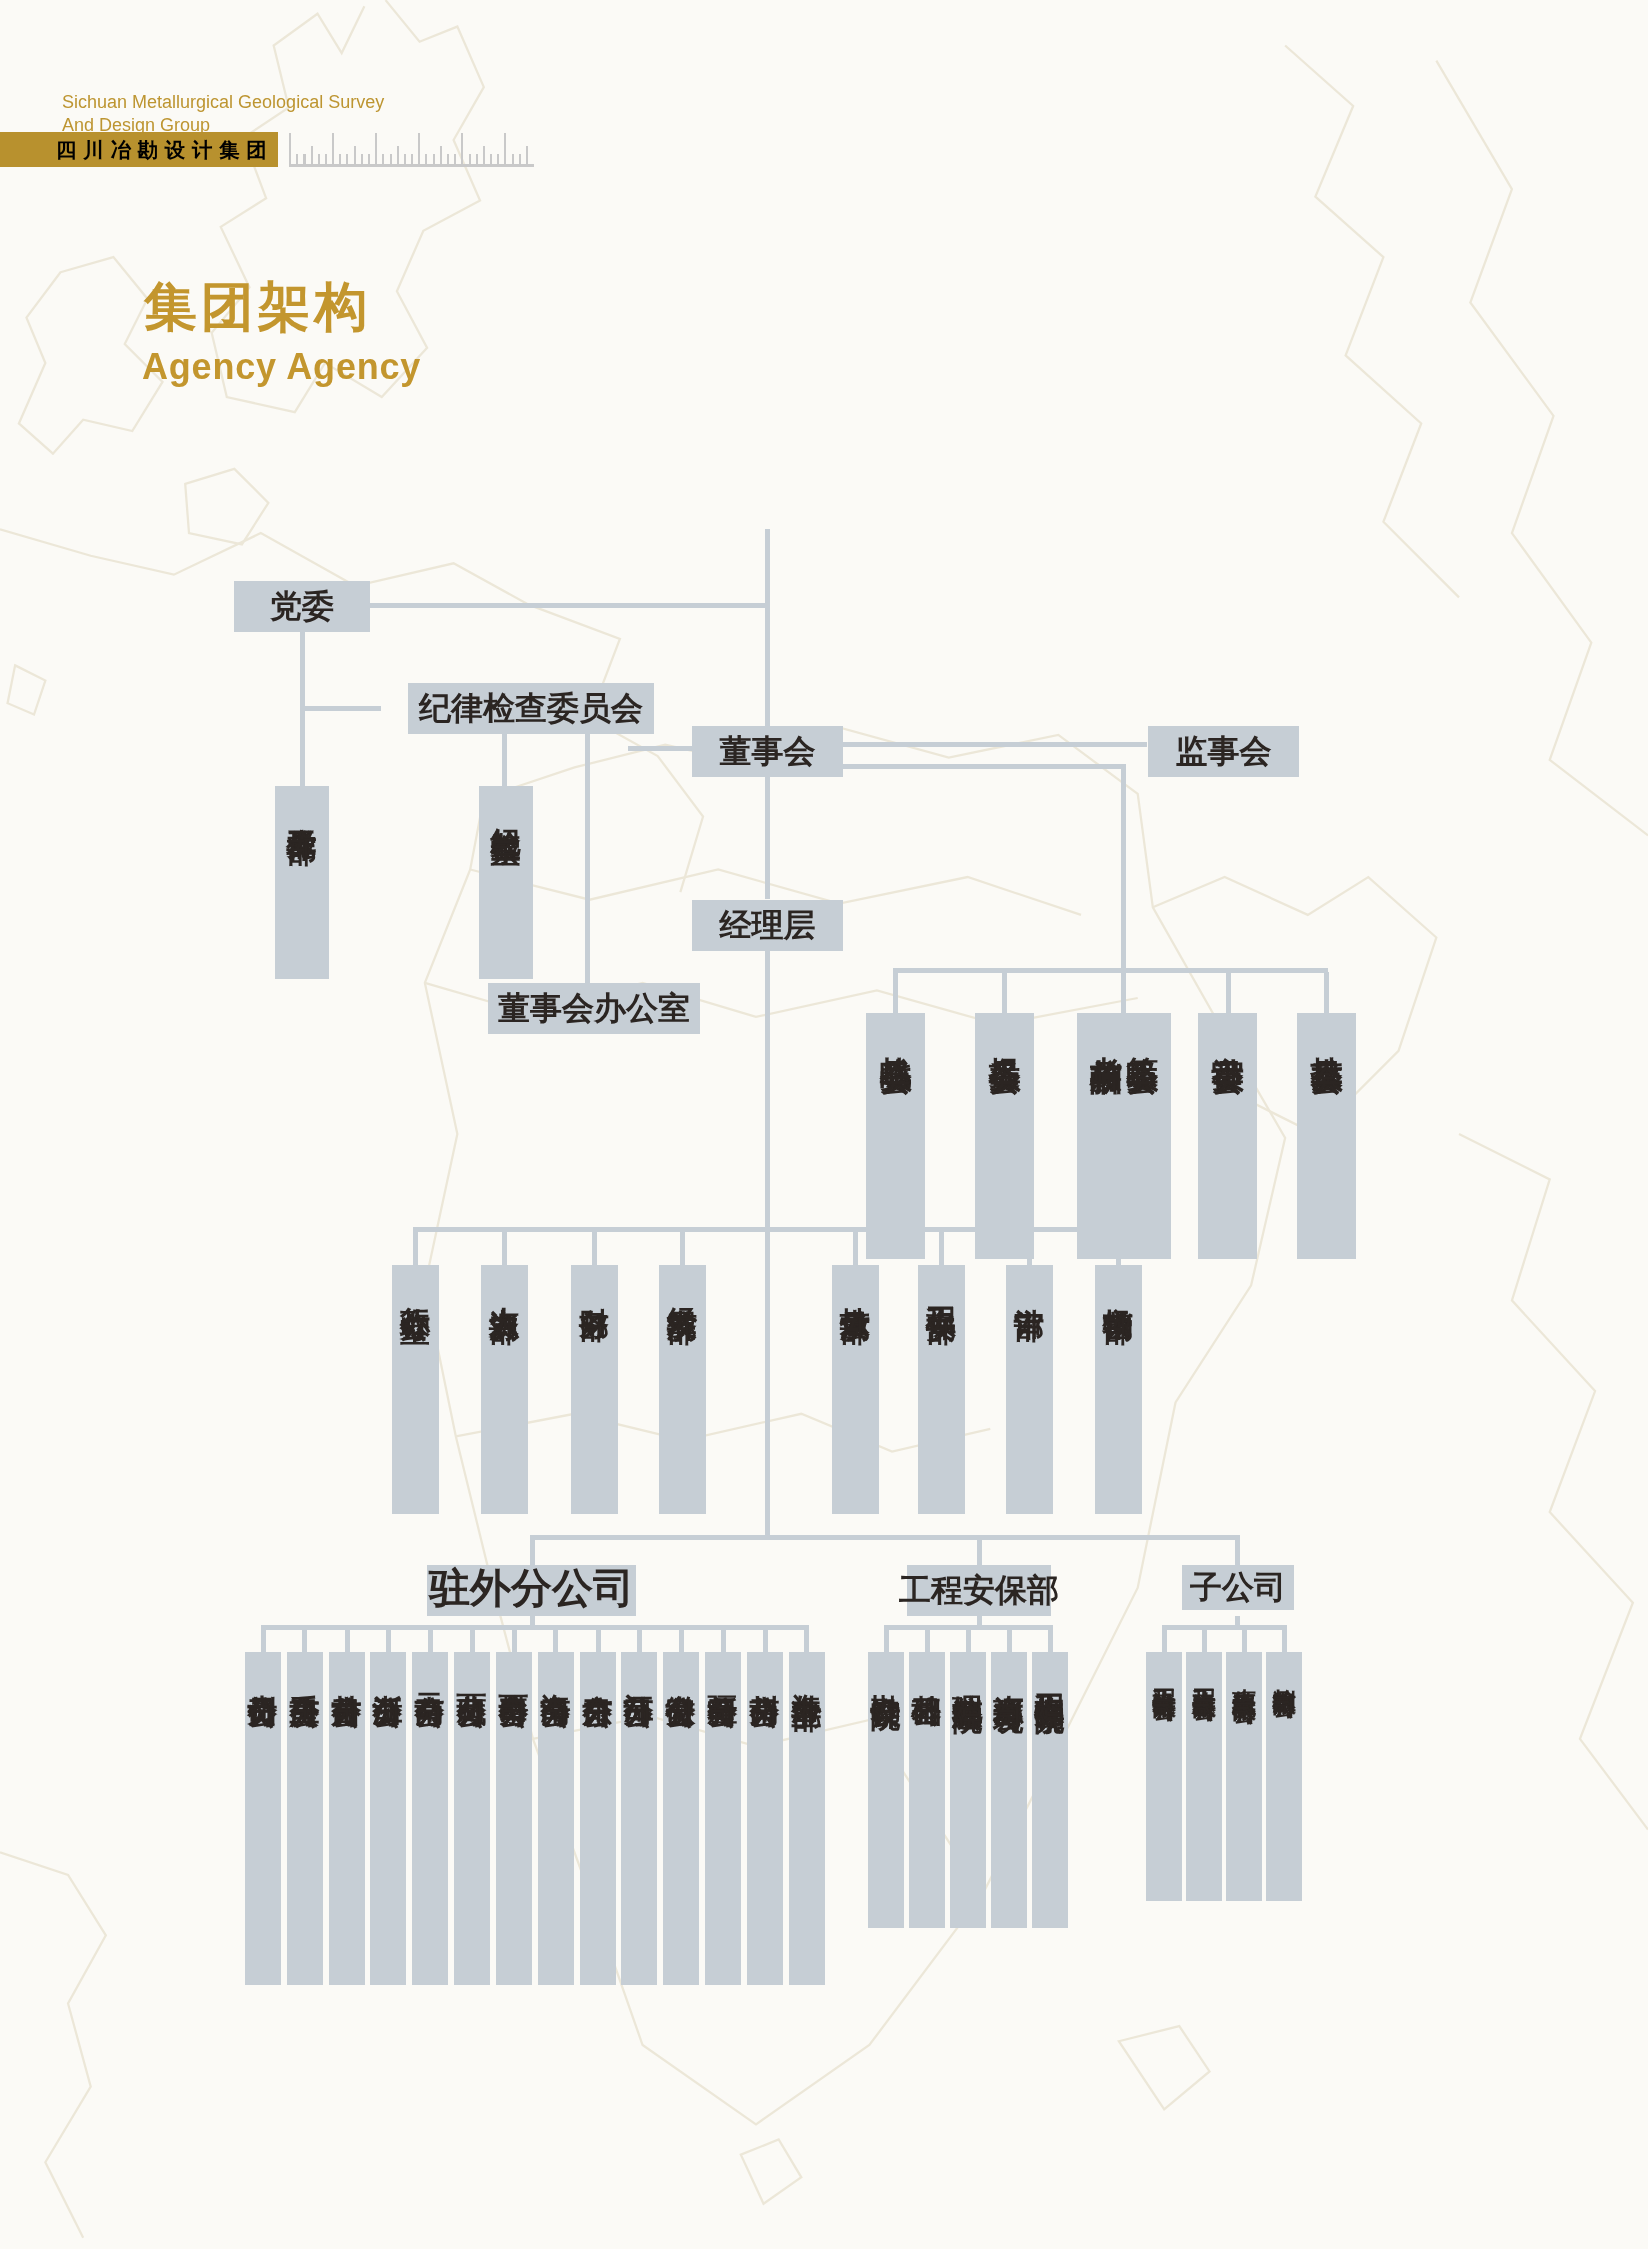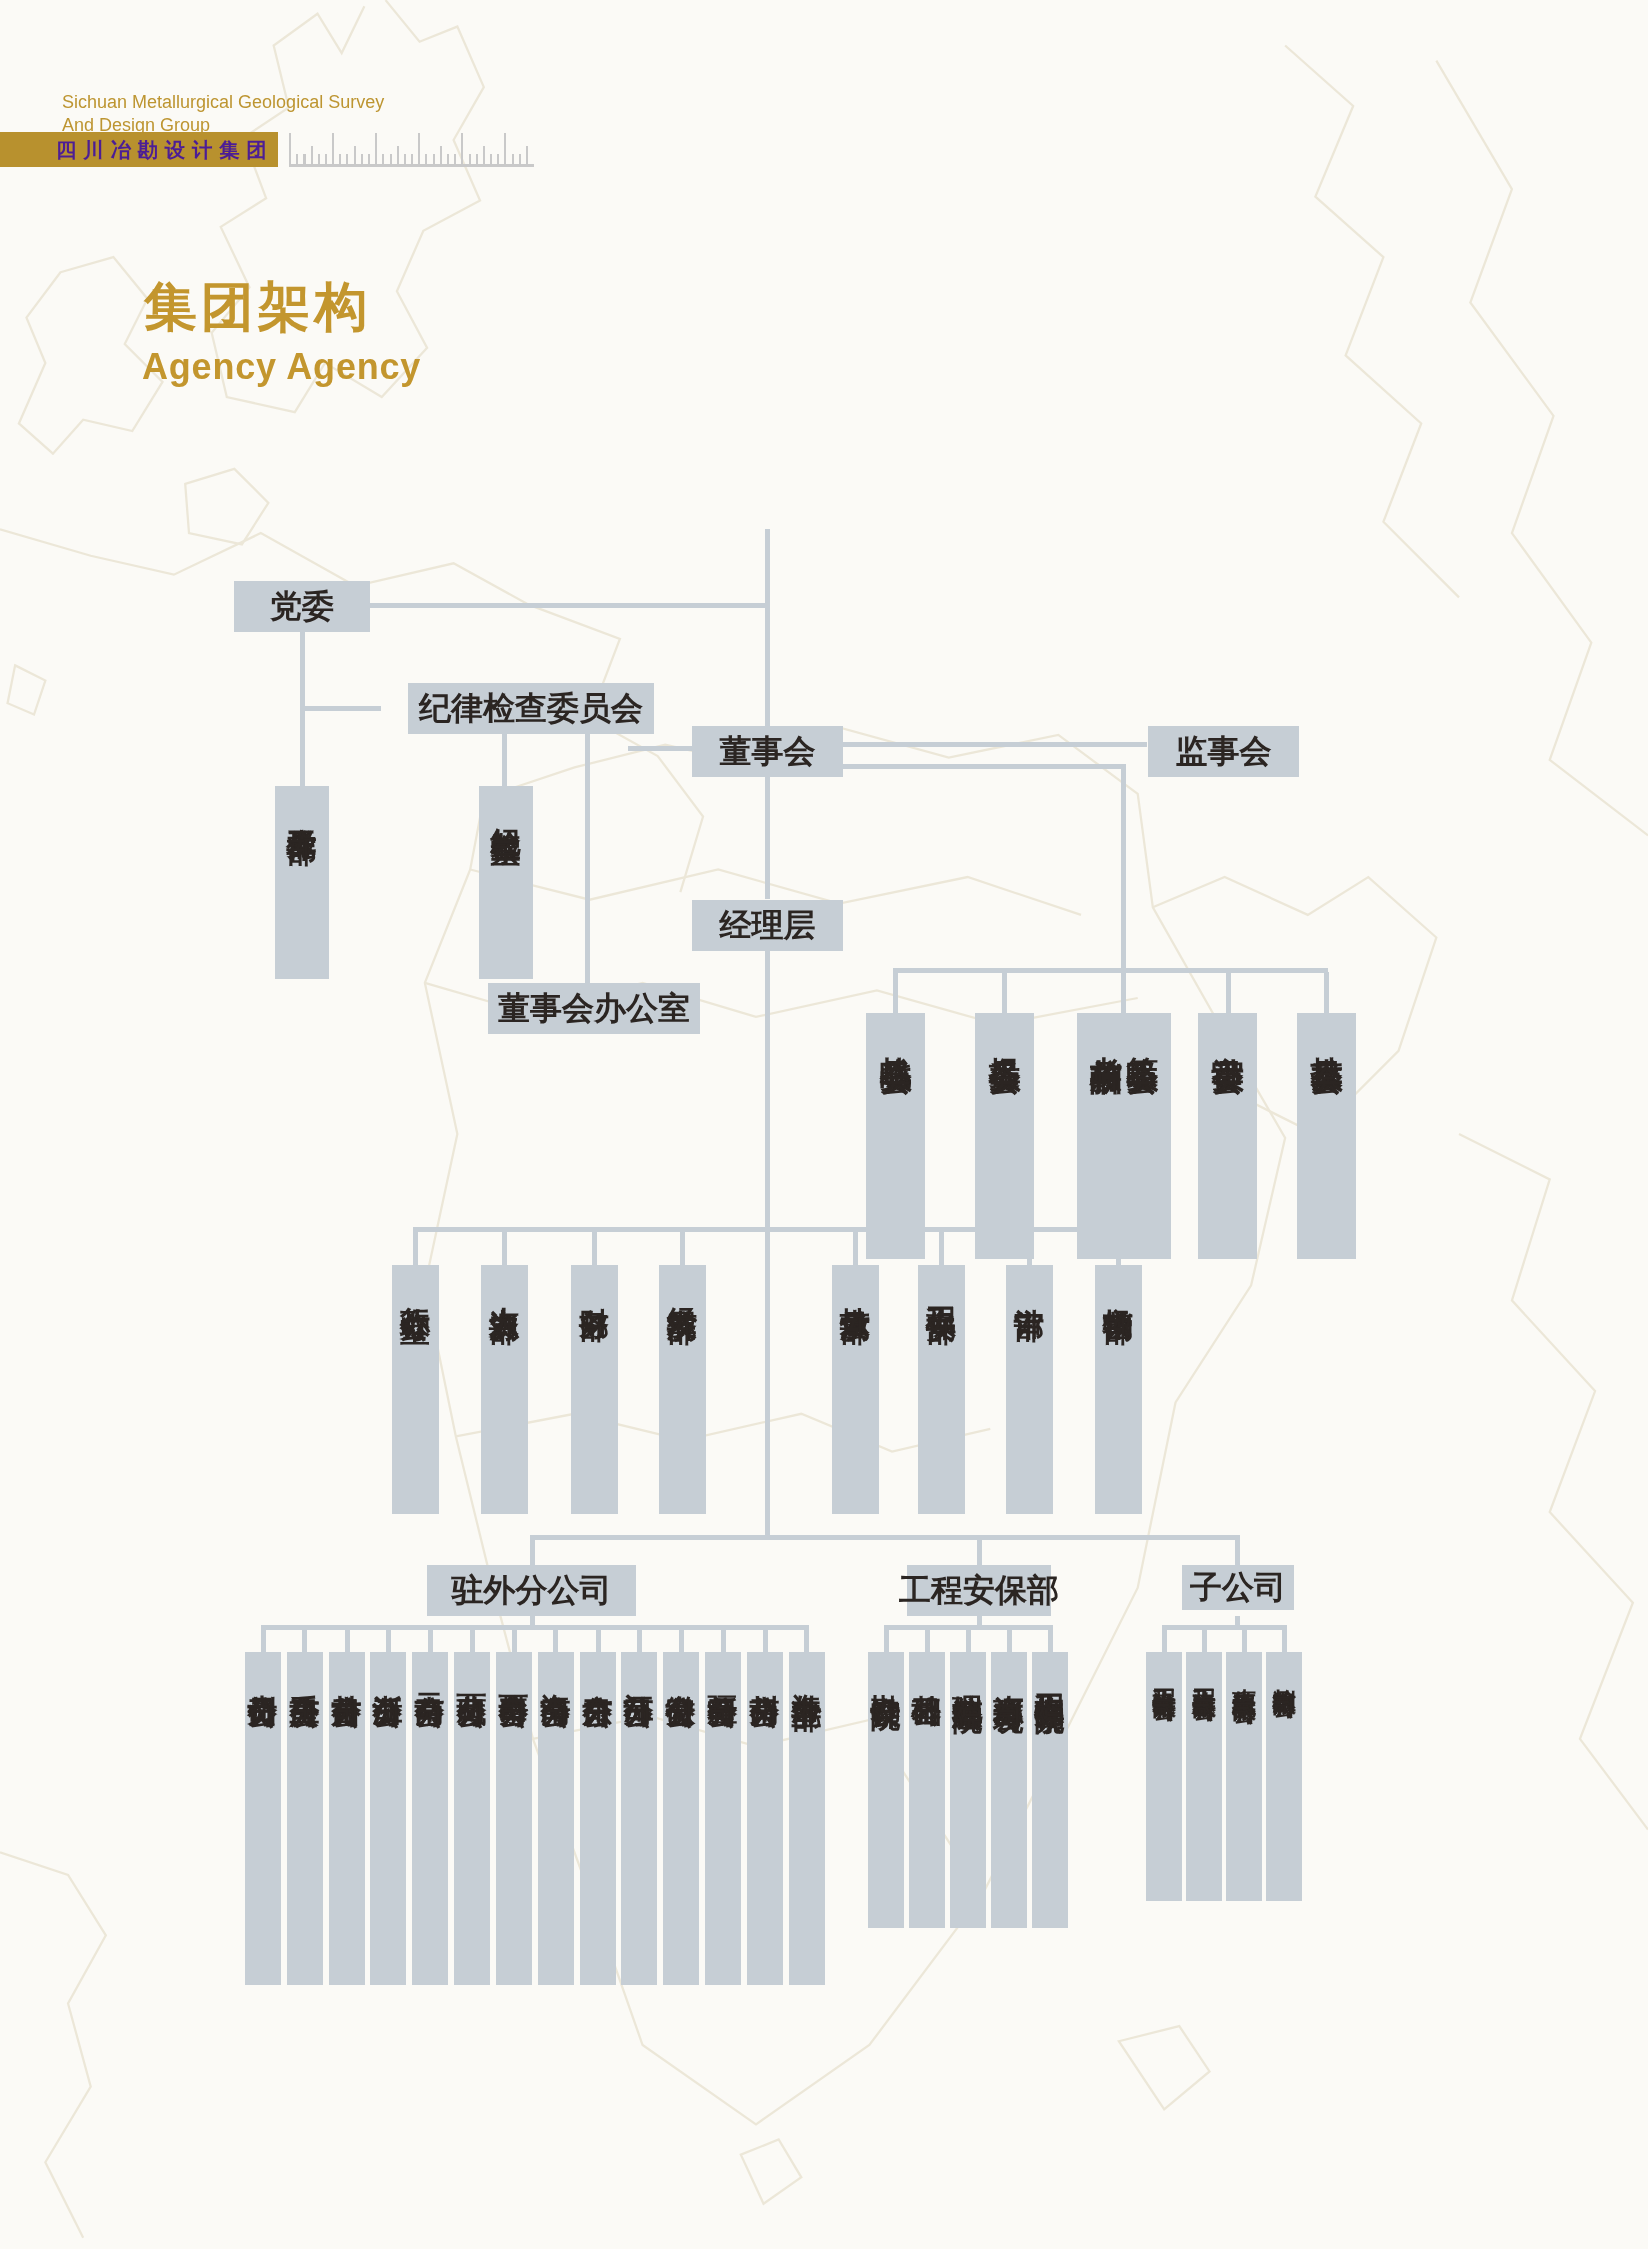--- a/index.html
+++ b/index.html
@@ -15,21 +15,21 @@
   #logo-en{
     position:absolute;left:62px;top:91px;
     color:#bd9531;font-size:18px;line-height:1.3;font-weight:normal;
     white-space:pre-line;
   }
   #brand-bar{
     position:absolute;left:0;top:132px;width:278px;height:35px;
     background:#b8912e;display:flex;align-items:center;
   }
   #brand-bar .cn{
-    color:#4c1d95;font-size:20.4px;font-weight:bold;
+    color:#000000;font-size:20.4px;font-weight:bold;
     letter-spacing:6.8px;padding-left:56px;white-space:nowrap;
   }
   #ruler{position:absolute;left:289px;top:132px;width:245px;height:35px;}
   #ruler .base{position:absolute;left:0;bottom:0;width:100%;height:3px;background:#c9c9c9;}
   #ruler .tick{position:absolute;bottom:1.5px;width:2.3px;background:#c9c9c9;}
   
   #title-cn{
     position:absolute;left:144px;top:272px;
     color:#c3962e;font-size:53px;font-weight:bold;letter-spacing:3.8px;
   }
@@ -251,21 +251,21 @@
   <div class="box vbox" style="left:918px;top:1265px;width:47px;height:249px;font-size:30px;">
       <span class="vtext">工程安保部</span>
     </div>
   <div class="box vbox" style="left:1006px;top:1265px;width:47px;height:249px;font-size:30px;">
       <span class="vtext">审计部</span>
     </div>
   <div class="box vbox" style="left:1095px;top:1265px;width:47px;height:249px;font-size:30px;">
       <span class="vtext">市场营销部</span>
     </div>
 
-  <div class="box hbox" style="left:427px;top:1565px;width:209px;height:51px;font-size:32px;">
+  <div class="box hbox" style="left:427px;top:1565px;width:209px;height:51px;font-size:41px;align-items:flex-end;">
       <span>驻外分公司</span>
     </div>
   <div class="box hbox" style="left:907px;top:1565px;width:144px;height:51px;font-size:32px;">
       <span>工程安保部</span>
     </div>
   <div class="box hbox" style="left:1182px;top:1565px;width:112px;height:45px;font-size:32px;">
       <span>子公司</span>
     </div>
 
   <div class="box vbox" style="left:245px;top:1652px;width:36px;height:333px;font-size:30px;">

